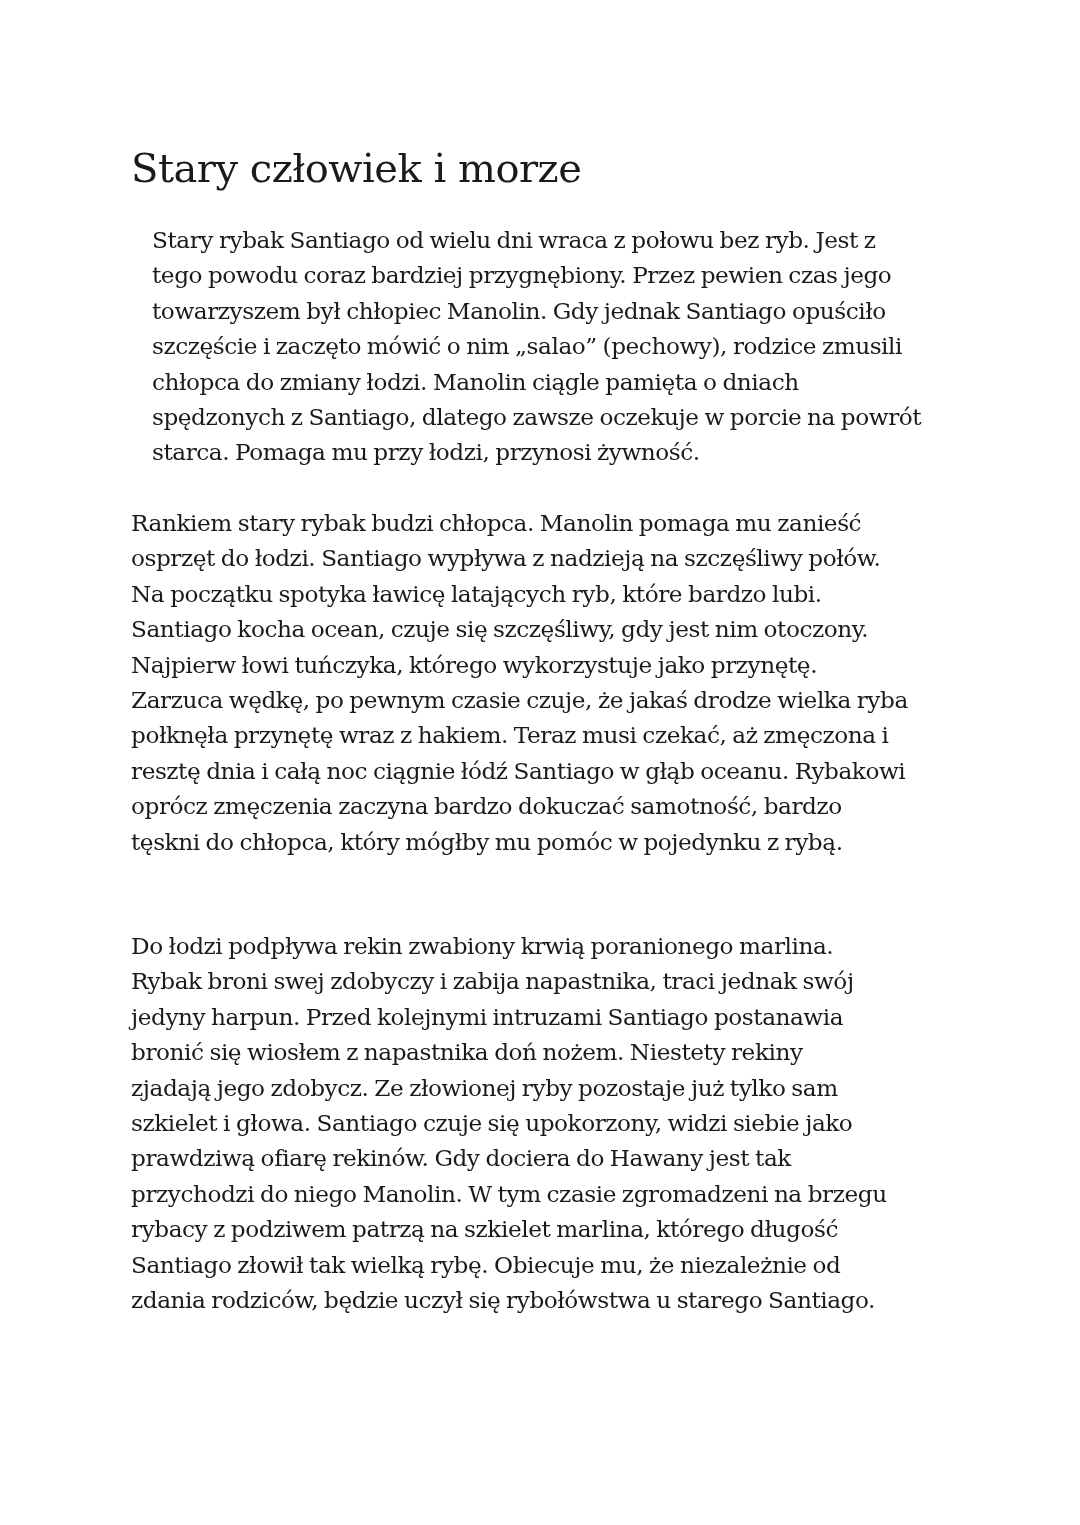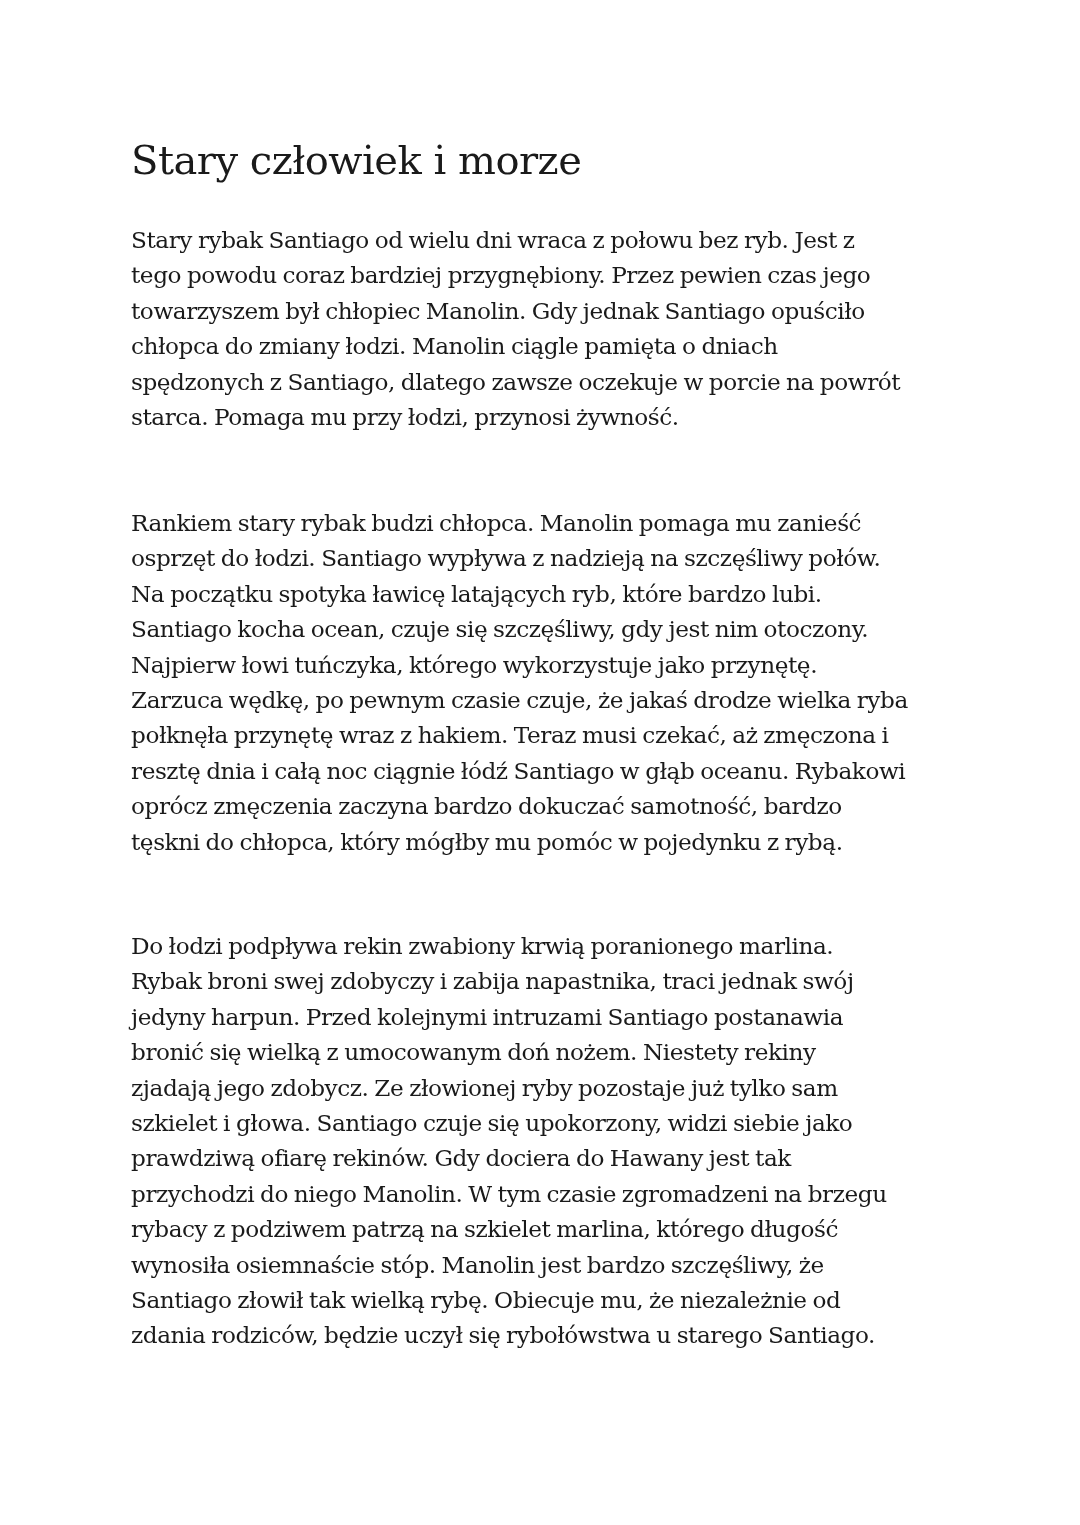--- a/index.html
+++ b/index.html
@@ -16,21 +16,21 @@
       color: #1a1a1a;
     }
     .page {
       position: absolute;
       left: 131px;
       top: 0;
       width: 830px;
     }
     .title {
       position: absolute;
-      top: 130px;
+      top: 138px;
       left: 0;
       margin: 0;
       font-family: "DejaVu Serif", "Liberation Serif", serif;
       font-weight: normal;
       font-size: 40px;
       line-height: 60px;
       letter-spacing: -0.5px;
       white-space: nowrap;
     }
     .para {
@@ -41,34 +41,35 @@
     }
     .line {
       display: block;
       font-size: 23.2px;
       line-height: 35.4px;
       height: 35.4px;
       white-space: nowrap;
       letter-spacing: -0.45px;
       word-spacing: -1px;
     }
-    #p1 { top: 222px; }
+    #p1 { top: 222px; margin-left: 21px; }
     #p2 { top: 505px; }
     #p3 { top: 928px; }
   </style>
 </head>
 <body>
 
 <div class="page">
   <h1 class="title">Stary człowiek i morze</h1>
 
   <p class="para" id="p1">
     <span class="line">Stary rybak Santiago od wielu dni wraca z połowu bez ryb. Jest z</span>
     <span class="line">tego powodu coraz bardziej przygnębiony. Przez pewien czas jego</span>
     <span class="line">towarzyszem był chłopiec Manolin. Gdy jednak Santiago opuściło</span>
+    <span class="line">szczęście i zaczęto mówić o nim „salao” (pechowy), rodzice zmusili</span>
     <span class="line">chłopca do zmiany łodzi. Manolin ciągle pamięta o dniach</span>
     <span class="line">spędzonych z Santiago, dlatego zawsze oczekuje w porcie na powrót</span>
     <span class="line">starca. Pomaga mu przy łodzi, przynosi żywność.</span>
   </p>
 
   <p class="para" id="p2">
     <span class="line">Rankiem stary rybak budzi chłopca. Manolin pomaga mu zanieść</span>
     <span class="line">osprzęt do łodzi. Santiago wypływa z nadzieją na szczęśliwy połów.</span>
     <span class="line">Na początku spotyka ławicę latających ryb, które bardzo lubi.</span>
     <span class="line">Santiago kocha ocean, czuje się szczęśliwy, gdy jest nim otoczony.</span>
@@ -77,23 +78,22 @@
     <span class="line">połknęła przynętę wraz z hakiem. Teraz musi czekać, aż zmęczona i</span>
     <span class="line">resztę dnia i całą noc ciągnie łódź Santiago w głąb oceanu. Rybakowi</span>
     <span class="line">oprócz zmęczenia zaczyna bardzo dokuczać samotność, bardzo</span>
     <span class="line">tęskni do chłopca, który mógłby mu pomóc w pojedynku z rybą.</span>
   </p>
 
   <p class="para" id="p3">
     <span class="line">Do łodzi podpływa rekin zwabiony krwią poranionego marlina.</span>
     <span class="line">Rybak broni swej zdobyczy i zabija napastnika, traci jednak swój</span>
     <span class="line">jedyny harpun. Przed kolejnymi intruzami Santiago postanawia</span>
-    <span class="line">bronić się wielką z umocowanym doń nożem. Niestety rekiny</span>
+    <span class="line">bronić się wiosłem z napastnika doń nożem. Niestety rekiny</span>
     <span class="line">zjadają jego zdobycz. Ze złowionej ryby pozostaje już tylko sam</span>
     <span class="line">szkielet i głowa. Santiago czuje się upokorzony, widzi siebie jako</span>
     <span class="line">prawdziwą ofiarę rekinów. Gdy dociera do Hawany jest tak</span>
     <span class="line">przychodzi do niego Manolin. W tym czasie zgromadzeni na brzegu</span>
     <span class="line">rybacy z podziwem patrzą na szkielet marlina, którego długość</span>
-    <span class="line">wynosiła osiemnaście stóp. Manolin jest bardzo szczęśliwy, że</span>
     <span class="line">Santiago złowił tak wielką rybę. Obiecuje mu, że niezależnie od</span>
     <span class="line">zdania rodziców, będzie uczył się rybołówstwa u starego Santiago.</span>
   </p>
 </div>
 
 </body></html>

